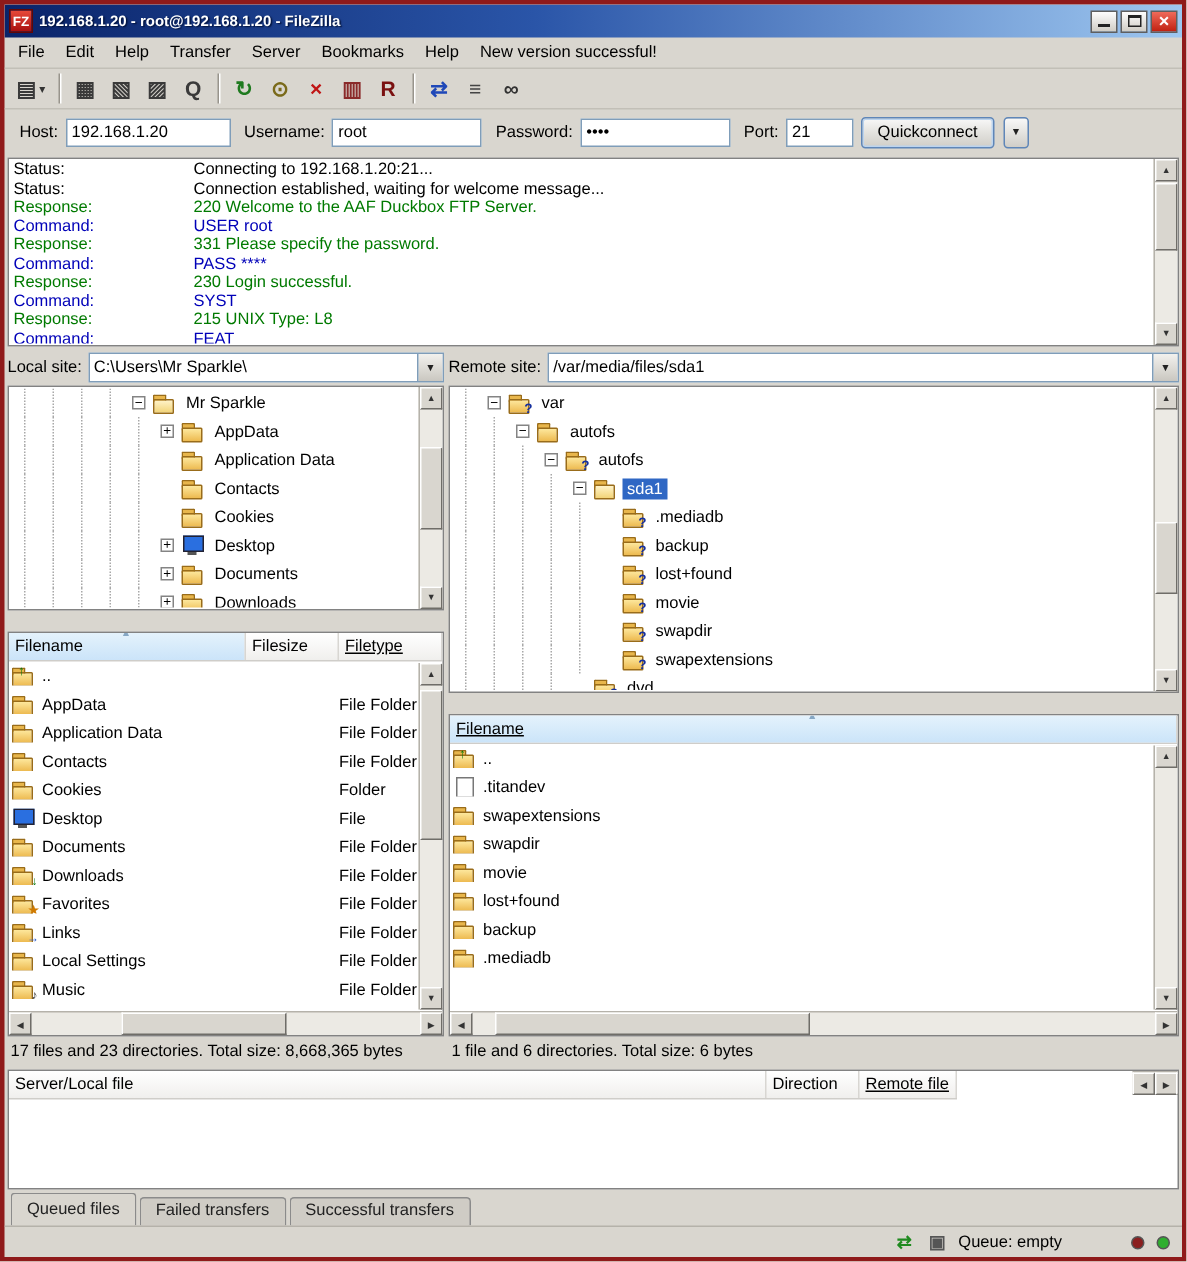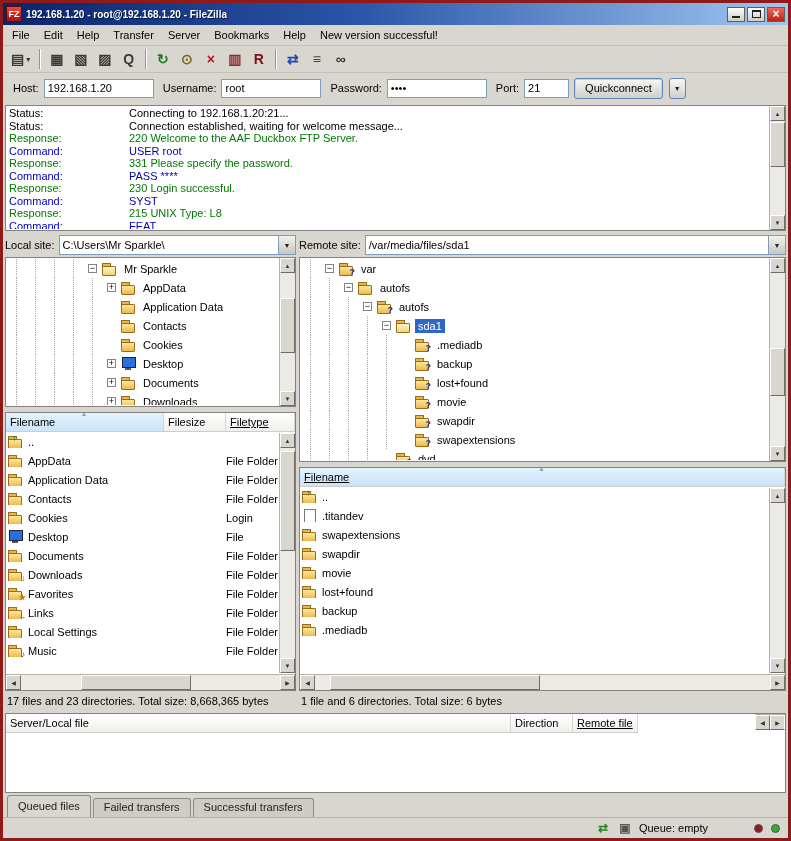--- a/index.html
+++ b/index.html
@@ -84,21 +84,21 @@
 .icon.desktop::before{content:"";position:absolute;left:1px;top:0;width:12px;height:9px;background:#2a6fe0;border:1px solid #223;}
 .icon.desktop::after{content:"";position:absolute;left:4px;bottom:0;width:6px;height:2px;background:#555;}
 .badge{position:absolute;font-weight:bold;z-index:2;line-height:1;}
 .b-q{right:0;bottom:-2px;font-size:9px;color:#16309f;}
 .b-up{left:4px;top:-1px;font-size:9px;color:#0e7a0e;}
 .b-dl{right:-1px;bottom:-2px;font-size:8px;color:#0e7a0e;}
 .b-fav{right:-2px;bottom:-2px;font-size:8px;color:#d07a00;}
 .b-lnk{right:-2px;bottom:-2px;font-size:8px;color:#2255cc;}
 .b-mus{right:-1px;bottom:-2px;font-size:8px;color:#333;}
 
-.pane.list{flex:1;display:flex;flex-direction:column;margin-top:5px;}
+.pane.list{flex:1;display:flex;flex-direction:column;margin-top:14px;}
 .lheader{height:19px;flex:0 0 19px;display:flex;background:linear-gradient(#fff,#f0efed);border-bottom:1px solid #cfcdc9;}
 .hcell{position:relative;padding:3px 4px 0;border-right:1px solid #d8d6d2;white-space:nowrap;overflow:hidden;}
 .hcell.sorted{background:linear-gradient(#e4f2fc,#cbe4f9);}
 .hcell.sorted::after{content:"▲";position:absolute;top:-3px;left:50%;margin-left:-4px;font-size:7px;color:#86a7c4;}
 .w158{width:158px;flex:0 0 158px;}
 .w62{width:62px;flex:0 0 62px;}
 .w505{width:505px;flex:0 0 505px;}
 .hflex{flex:1;text-decoration:underline;}
 .lbody{flex:1;position:relative;overflow:hidden;margin-right:16px;}
 .lrow{height:19px;display:flex;align-items:center;}
@@ -402,21 +402,21 @@
               </span>
               <span class="c-size"></span>
               <span class="c-type">File Folder</span>
             </div>
             <div class="lrow">
               <span class="c-name">
                 <span class="icon folder f"></span>
                 <span class="fname">Cookies</span>
               </span>
               <span class="c-size"></span>
-              <span class="c-type">Login</span>
+              <span class="c-type">Folder</span>
             </div>
             <div class="lrow">
               <span class="c-name">
                 <span class="icon desktop"></span>
                 <span class="fname">Desktop</span>
               </span>
               <span class="c-size"></span>
               <span class="c-type">File</span>
             </div>
             <div class="lrow">

